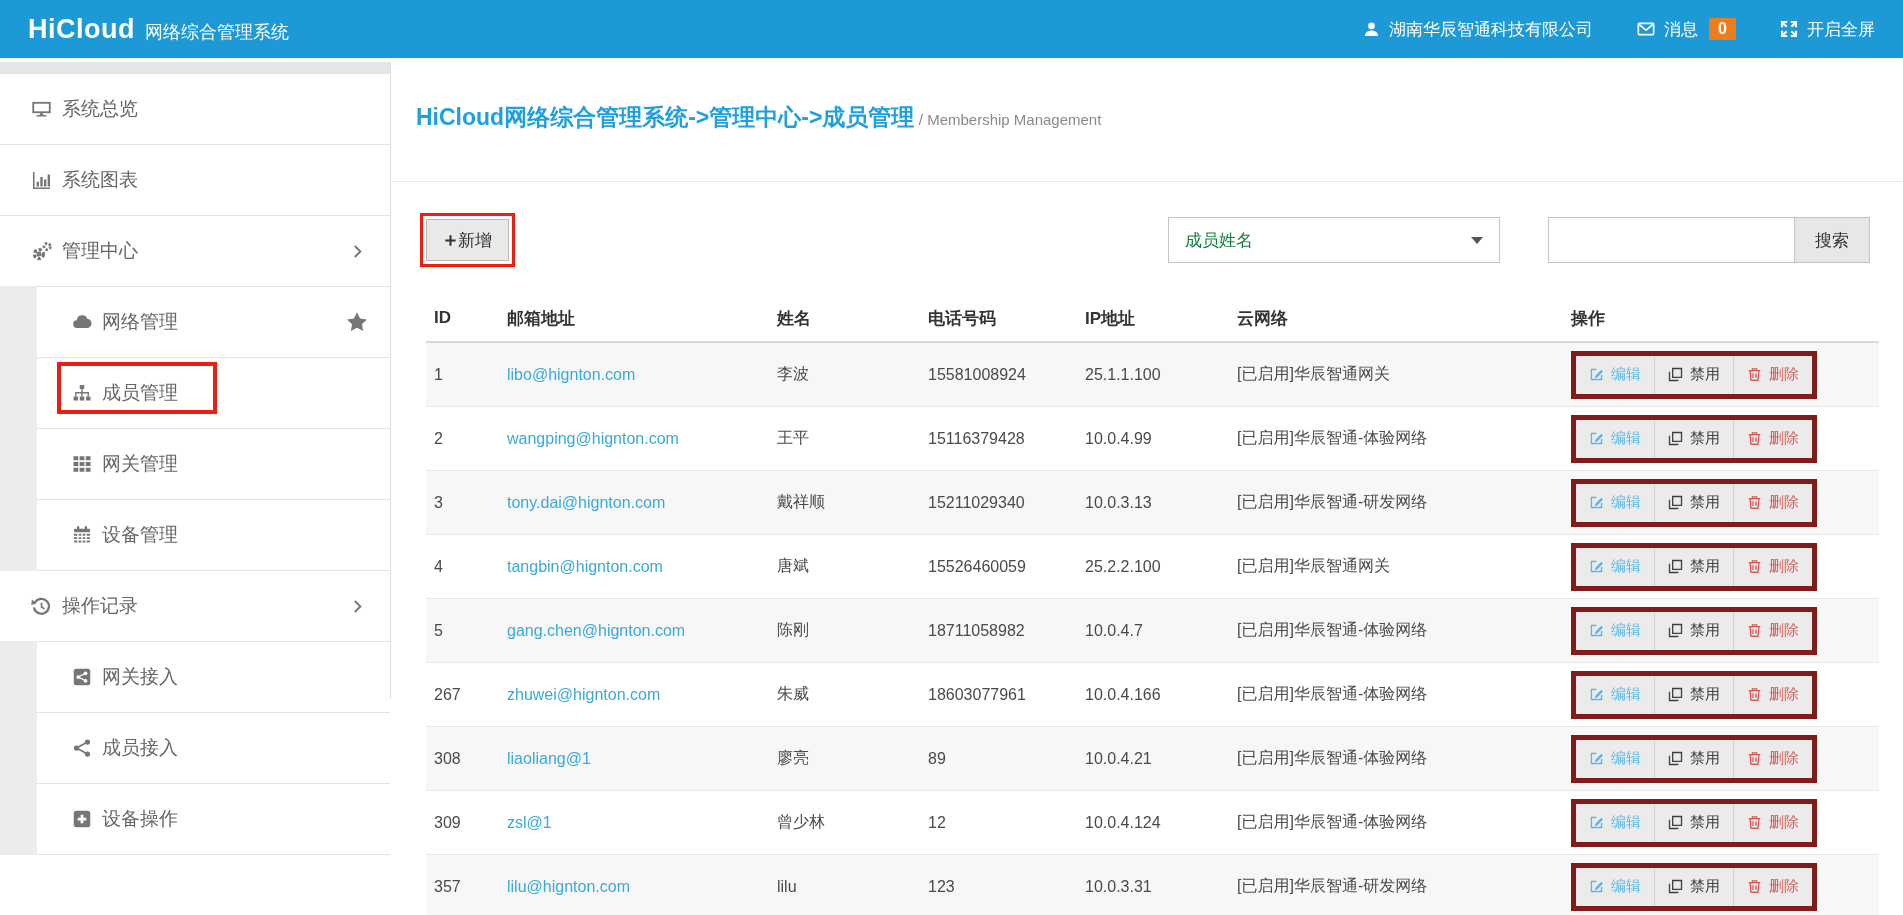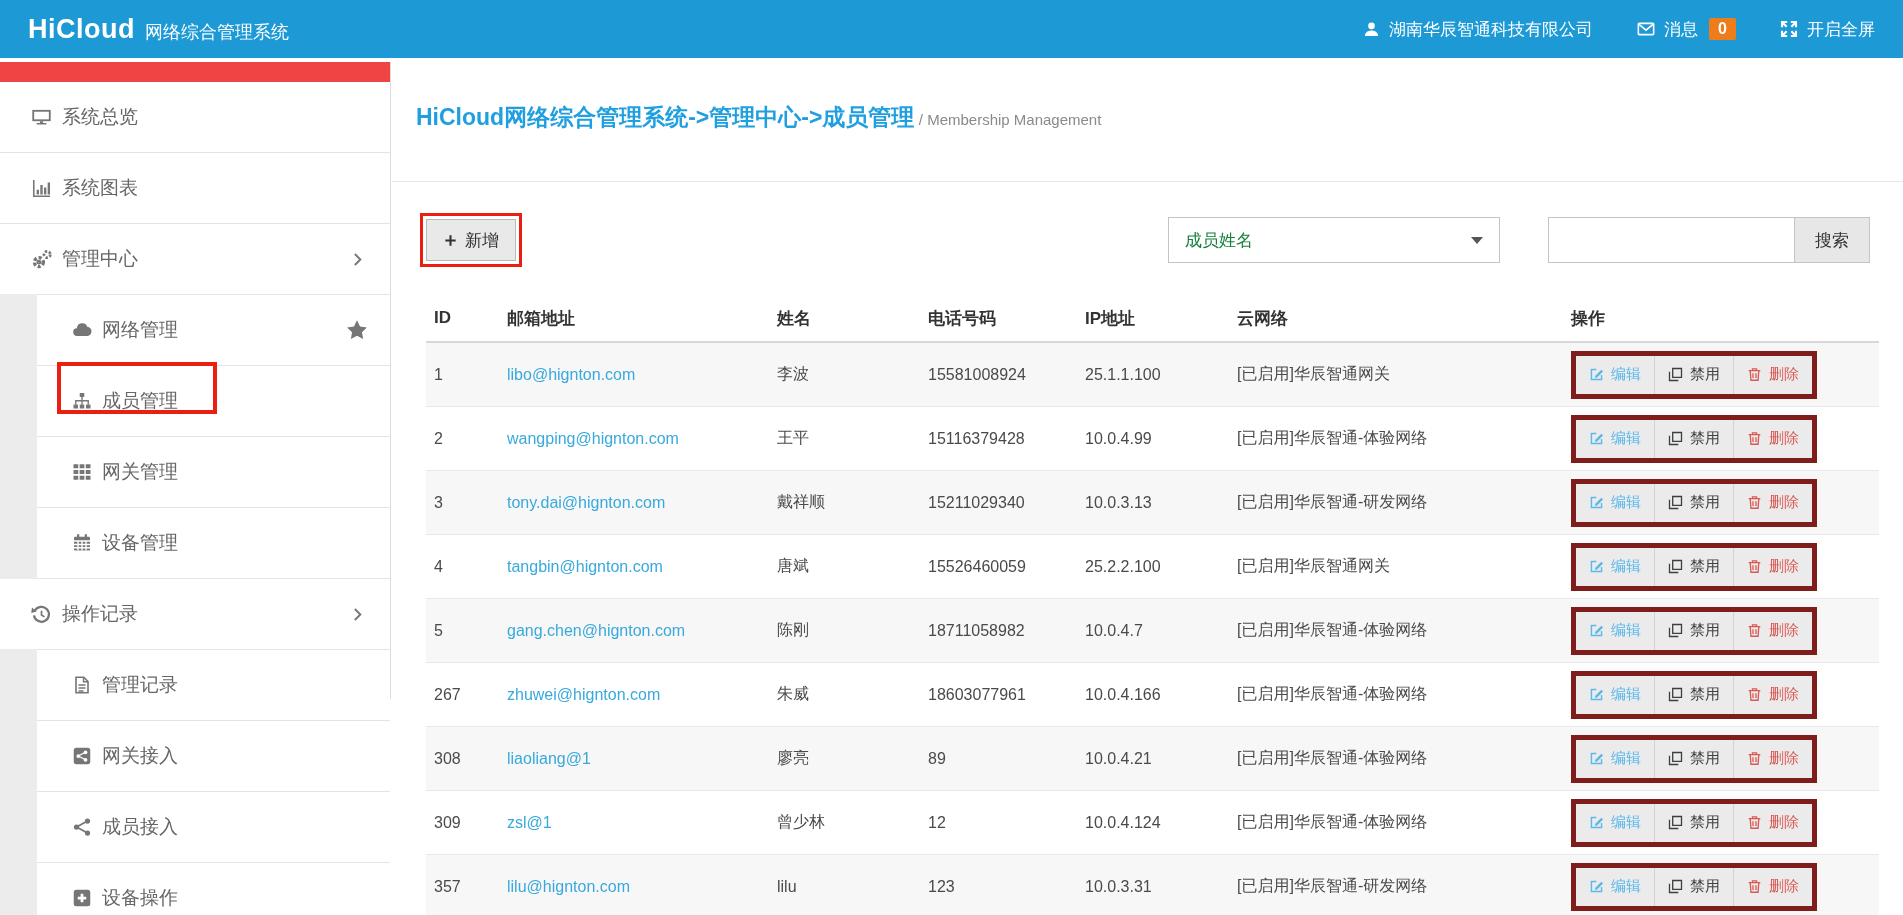--- a/index.html
+++ b/index.html
@@ -22,22 +22,22 @@
   .top-right{margin-left:auto;display:flex;align-items:center;gap:44px;font-size:17px;}
   .top-item{display:flex;align-items:center;gap:9px;cursor:pointer;}
   .badge{
     background:#ef7c1b;color:#fff;font-weight:bold;font-size:16px;
     padding:2px 9px;border-radius:2px;margin-left:2px;
   }
 
   
   .sidebar{
     position:absolute;left:0;top:62px;width:391px;height:637px;
-    background:#ef4444;border-right:1px solid #dcdcdc;box-sizing:border-box;
-    padding-top:20px;
+    background:#e5e5e5;border-right:1px solid #dcdcdc;box-sizing:border-box;
+    padding-top:12px;
   }
   .sitem{
     height:70px;display:flex;align-items:center;position:relative;
     border-bottom:1px solid #e4e4e4;color:#666;font-size:19px;cursor:pointer;
     background:#fff;
   }
   .sitem .ico{color:#767676;margin-left:31px;}
   .sitem .lbl{margin-left:10px;}
   .sitem.sub::before{
     content:"";position:absolute;left:0;top:-1px;bottom:-1px;width:37px;background:#ececec;
@@ -53,21 +53,21 @@
   
   .main{position:absolute;left:392px;top:62px;right:0;bottom:0;}
   .page-header{padding:40px 0 0 24px;white-space:nowrap;}
   .page-title{font-size:23px;font-weight:bold;color:#1f9fe0;display:inline;}
   .page-sub{font-size:15px;color:#8a8a8a;display:inline;margin-left:0;}
   .hdiv{position:absolute;left:0;right:0;top:119px;height:1px;background:#e8e8e8;}
 
   .toolbar{position:absolute;top:151px;left:28px;right:33px;display:flex;align-items:center;}
   .addwrap{border:3px solid #ea1f12;padding:3px;display:inline-block;}
   .btn{
-    display:inline-flex;align-items:center;justify-content:flex-start;gap:7px;
+    display:inline-flex;align-items:center;justify-content:flex-start;
     background:#e9e9e9;border:1px solid #b9b9b9;color:#333;font-size:17px;
     height:42px;padding:0 16px;cursor:pointer;font-family:inherit;
   }
   .btn .ico{color:#333;}
   .dropdown{
     margin-left:auto;width:332px;height:46px;border:1px solid #c4c4c4;background:#fff;
     display:flex;align-items:center;box-sizing:border-box;padding:0 16px;
     font-size:17px;color:#15803d;position:relative;cursor:pointer;
   }
   .caret{
@@ -309,26 +309,20 @@
     <svg class="ico" width="21" height="21">
         <use href="#i-history"></use>
       </svg>
     <span class="lbl">操作记录</span>
     <svg class="ico chev" width="17" height="17">
         <use href="#i-chev"></use>
       </svg>
   </div>
   <div class="sitem sub">
     <svg class="ico" width="20" height="20">
-        <use href="#i-file"></use>
-      </svg>
-    <span class="lbl">管理记录</span>
-  </div>
-  <div class="sitem sub">
-    <svg class="ico" width="20" height="20">
         <use href="#i-share-sq"></use>
       </svg>
     <span class="lbl">网关接入</span>
   </div>
   <div class="sitem sub">
     <svg class="ico" width="20" height="20">
         <use href="#i-share"></use>
       </svg>
     <span class="lbl">成员接入</span>
   </div>

